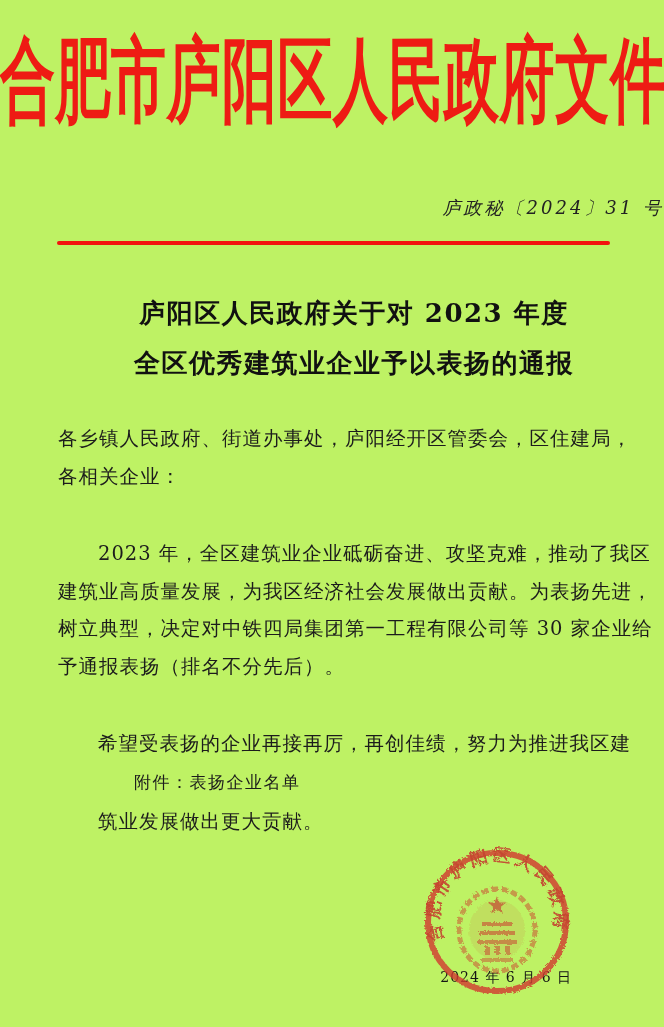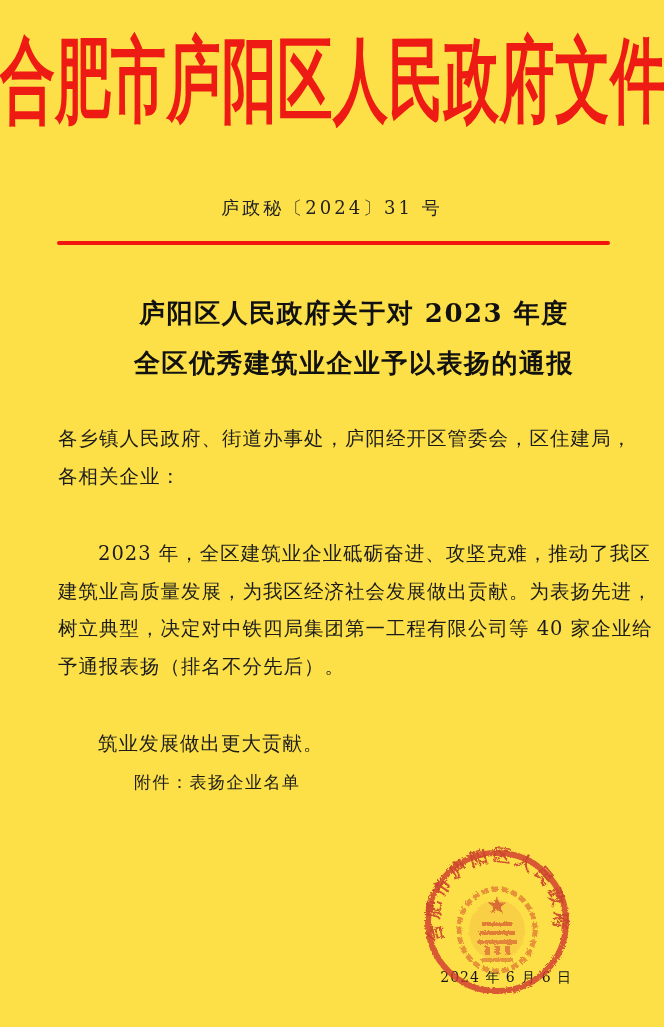--- a/index.html
+++ b/index.html
@@ -3,21 +3,21 @@
 <meta charset="utf-8">
 <style>
   * { margin: 0; padding: 0; box-sizing: border-box; }
   html, body { background: #ffffff; }
   body { font-family: "DejaVu Serif", "Liberation Serif", serif; }
 
   .page {
     position: relative;
     width: 664px;
     height: 1027px;
-    background: #fde047;
+    background: #bef264;
     overflow: hidden;
   }
 
   
   .header-title {
     position: absolute;
     top: 33px;
     left: 0;
     right: 0;
     text-align: center;
@@ -30,24 +30,25 @@
     transform-origin: top center;
     white-space: nowrap;
   }
 
   
   .doc-number {
     position: absolute;
     top: 196px;
     left: 0;
     right: 0;
-    text-align: center;
+    text-align: right;
     font-size: 18px;
     color: #222222;
     letter-spacing: 3px;
+    font-style: italic;
   }
 
   
   .red-line {
     position: absolute;
     top: 241px;
     left: 57px;
     width: 553px;
     height: 4px;
     background: #f2140e;
@@ -134,22 +135,23 @@
   <div class="doc-title">
     <span>庐阳区人民政府关于对 2023 年度</span>
     <span>全区优秀建筑业企业予以表扬的通报</span>
   </div>
 
   <div class="body-text">
     <div class="line">各乡镇人民政府、街道办事处，庐阳经开区管委会，区住建局，</div>
     <div class="line">各相关企业：</div>
     <div class="line ind2">2023 年，全区建筑业企业砥砺奋进、攻坚克难，推动了我区</div>
     <div class="line">建筑业高质量发展，为我区经济社会发展做出贡献。为表扬先进，</div>
-    <div class="line">树立典型，决定对中铁四局集团第一工程有限公司等 40 家企业给</div>
+    <div class="line">树立典型，决定对中铁四局集团第一工程有限公司等 30 家企业给</div>
     <div class="line">予通报表扬（排名不分先后）。</div>
+    <div class="line ind2">希望受表扬的企业再接再厉，再创佳绩，努力为推进我区建</div>
     <div class="line ind2">筑业发展做出更大贡献。</div>
   </div>
 
   <div class="attachment">
     <span>附件：</span><span>表扬企业名单</span>
   </div>
 
   <div class="issue-date">2024 年 6 月 6 日</div>
 
   <div class="seal">

